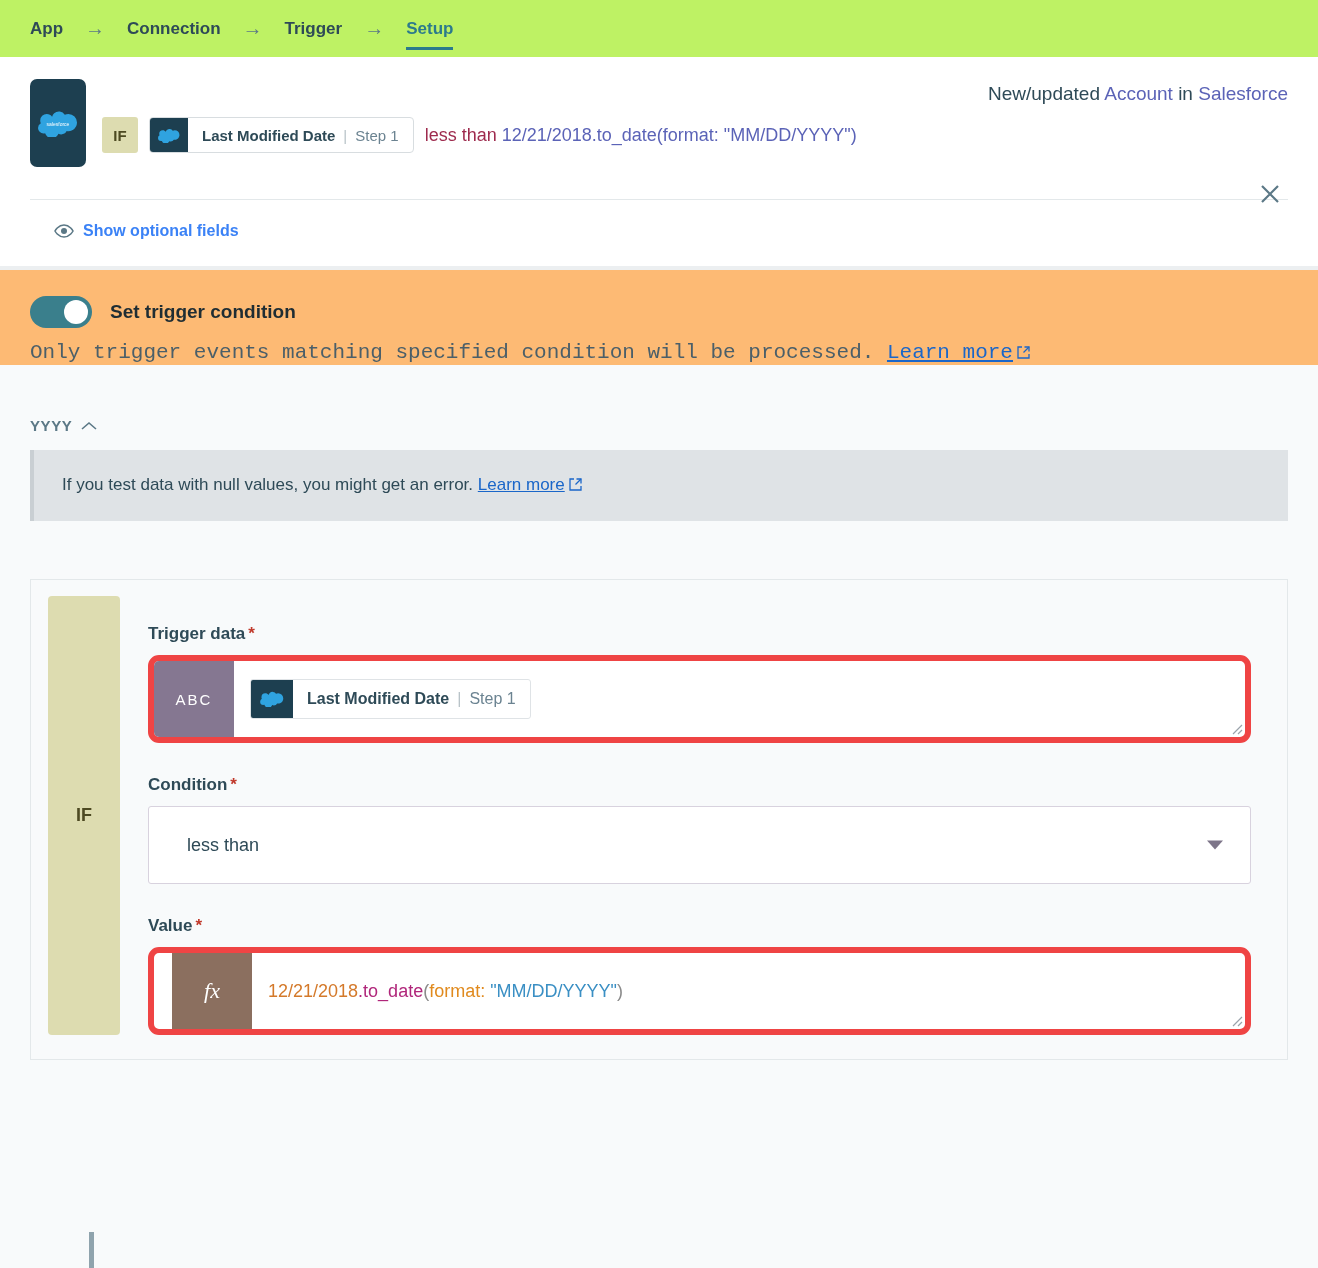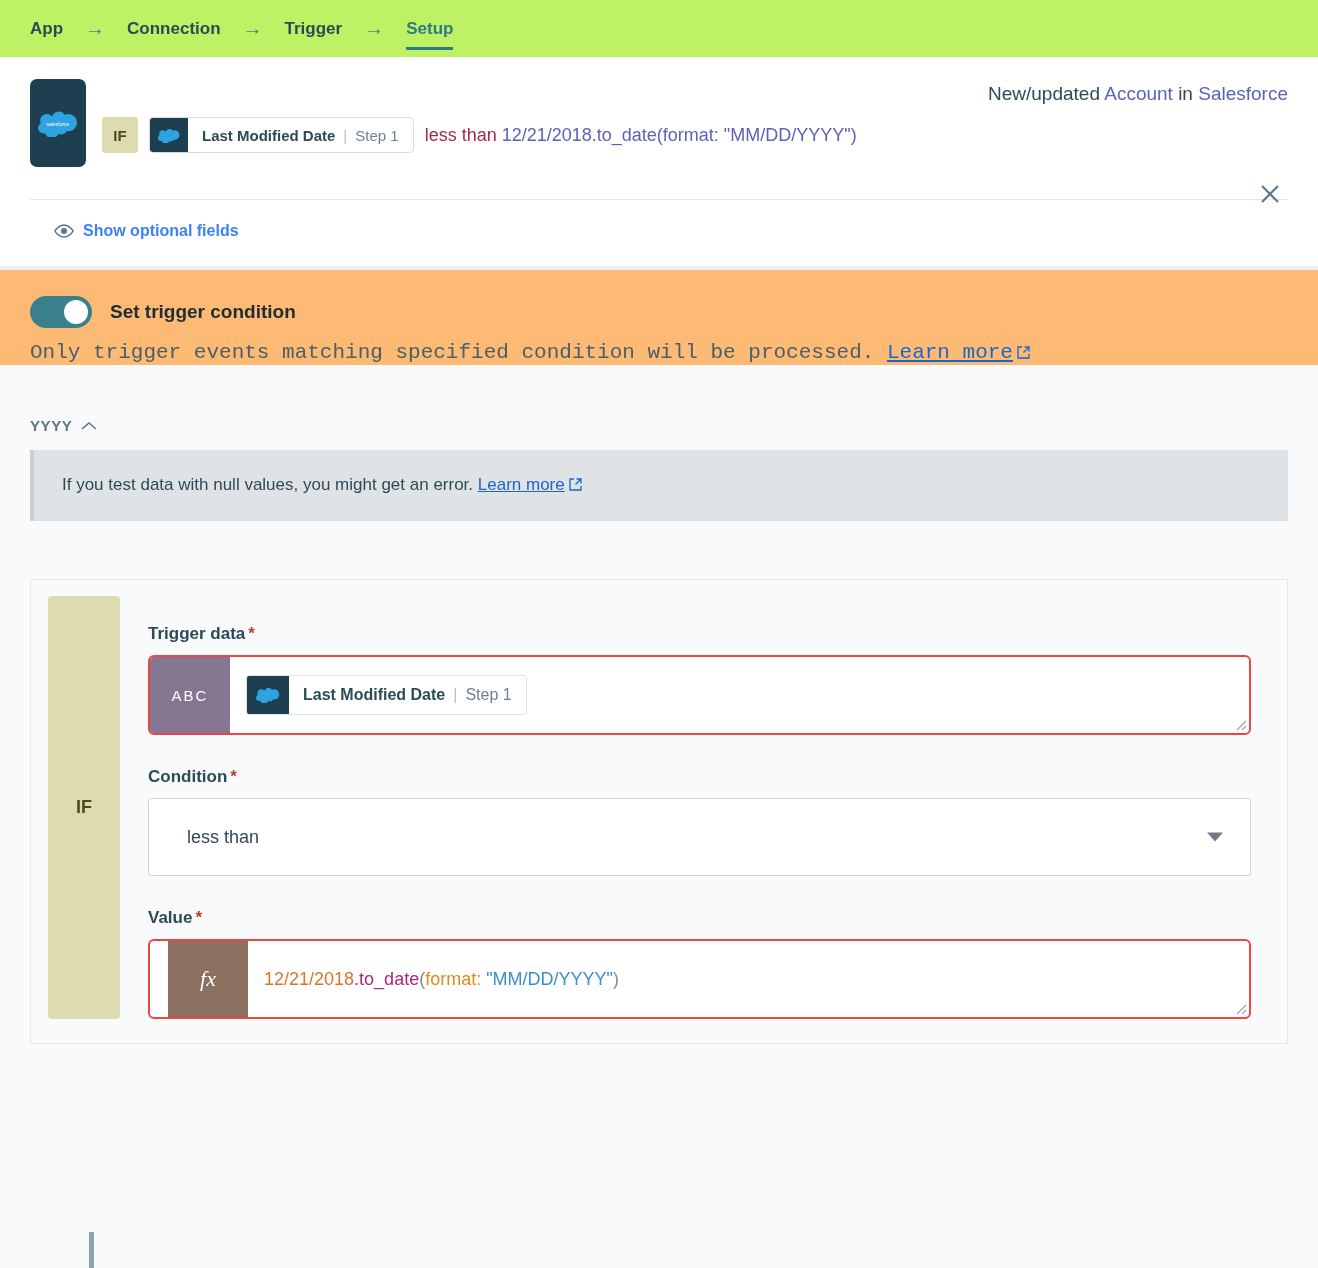--- a/index.html
+++ b/index.html
@@ -218,23 +218,23 @@
   .fields { flex: 1; padding: 28px 36px 0 28px; }
 
   .field-label {
     font-size: 17px; font-weight: bold; color: #2e4a57;
     margin-bottom: 11px;
   }
   .req { color: #c0392b; margin-left: 3px; }
 
   .input-shell {
     display: flex;
-    border: 2px solid #ef4444;
+    border: 6px solid #ef4444;
     background: #ffffff;
-    border-radius: 6px;
+    border-radius: 11px;
     position: relative;
     overflow: hidden;
   }
   .badge {
     width: 80px;
     flex: none;
     display: flex; align-items: center; justify-content: center;
     color: #fff;
     font-size: 15px;
     letter-spacing: 2px;

